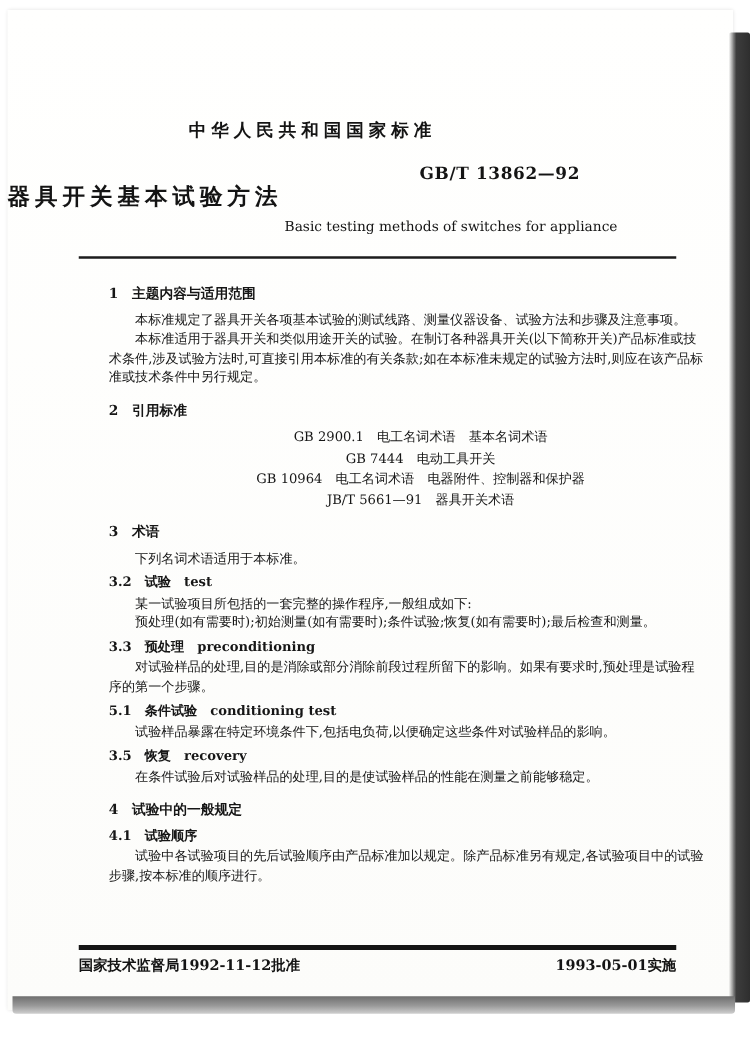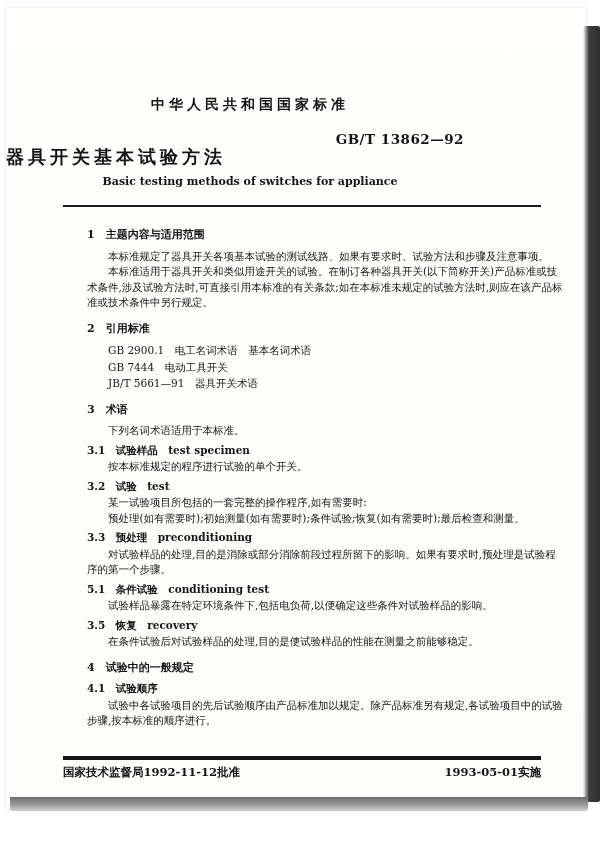--- a/index.html
+++ b/index.html
@@ -38,35 +38,35 @@
   .hdr-std-num {
     position:absolute; top:123px; right:122px;
     font-weight:700; font-size:13.5px; letter-spacing:0.5px;
   }
   .hdr-title {
     position:absolute; top:137px; left:0; width:488px;
     text-align:left; font-weight:700; font-size:18px; letter-spacing:4px;
   }
   .hdr-subtitle {
     position:absolute; top:167px; left:0; width:488px;
-    text-align:center; font-weight:700; font-size:11px;
+    text-align:right; font-weight:400; font-size:11px;
   }
   .hdr-rule {
     position:absolute; top:197px; left:57px; width:478px; height:2px;
     background:#1c1c1c;
   }
 
   
   .content {
     position:absolute; top:209px; left:57px; width:478px;
     font-size:10.5px; line-height:15.5px; color:#161616;margin-left:24px;
   }
   .sec  { font-size:11px; font-weight:700; margin:10px 0 6px; }
   .para { text-indent:2em; margin:0; }
-  .ref  { margin:0 0 0 2em; line-height:16.5px; }
+  .ref  { margin:0 0 0 2em; line-height:16.5px;text-align:center; }
   .term-h { font-size:10.5px; font-weight:700; margin:4px 0 1px; }
 
   
   .ftr-rule {
     position:absolute; top:748px; left:57px; width:478px; height:3.5px;
     background:#151515;
   }
   .ftr {
     position:absolute; top:757px; left:57px; width:478px;
     display:flex; justify-content:space-between;
@@ -82,39 +82,36 @@
 
     <div class="hdr-std-name">中华人民共和国国家标准</div>
     <div class="hdr-std-num">GB/T 13862—92</div>
     <div class="hdr-title">器具开关基本试验方法</div>
     <div class="hdr-subtitle">Basic testing methods of switches for appliance</div>
     <div class="hdr-rule"></div>
 
     <div class="content">
 
       <h2 class="sec">1　主题内容与适用范围</h2>
-      <p class="para">本标准规定了器具开关各项基本试验的测试线路、如果有要求时、试验方法和步骤及注意事项。</p>
+      <p class="para">本标准规定了器具开关各项基本试验的测试线路、测量仪器设备、试验方法和步骤及注意事项。</p>
       <p class="para">本标准适用于器具开关和类似用途开关的试验。在制订各种器具开关(以下简称开关)产品标准或技术条件,涉及试验方法时,可直接引用本标准的有关条款;如在本标准未规定的试验方法时,则应在该产品标准或技术条件中另行规定。</p>
 
       <h2 class="sec">2　引用标准</h2>
       <p class="ref">GB 2900.1　电工名词术语　基本名词术语</p>
       <p class="ref">GB 7444　电动工具开关</p>
+      <p class="ref">GB 10964　电工名词术语　电器附件、控制器和保护器</p>
       <p class="ref">JB/T 5661—91　器具开关术语</p>
 
       <h2 class="sec">3　术语</h2>
       <p class="para">下列名词术语适用于本标准。</p>
 
-      <div class="term">
-        <h3 class="term-h">3.1　试验样品　test specimen</h3>
-        <p class="para">按本标准规定的程序进行试验的单个开关。</p>
-      </div>
 
       <div class="term">
         <h3 class="term-h">3.2　试验　test</h3>
-        <p class="para">某一试验项目所包括的一套完整的操作程序,如有需要时:</p>
+        <p class="para">某一试验项目所包括的一套完整的操作程序,一般组成如下:</p>
         <p class="para">预处理(如有需要时);初始测量(如有需要时);条件试验;恢复(如有需要时);最后检查和测量。</p>
       </div>
 
       <div class="term">
         <h3 class="term-h">3.3　预处理　preconditioning</h3>
         <p class="para">对试验样品的处理,目的是消除或部分消除前段过程所留下的影响。如果有要求时,预处理是试验程序的第一个步骤。</p>
       </div>
 
       <div class="term">
         <h3 class="term-h">5.1　条件试验　conditioning test</h3>

